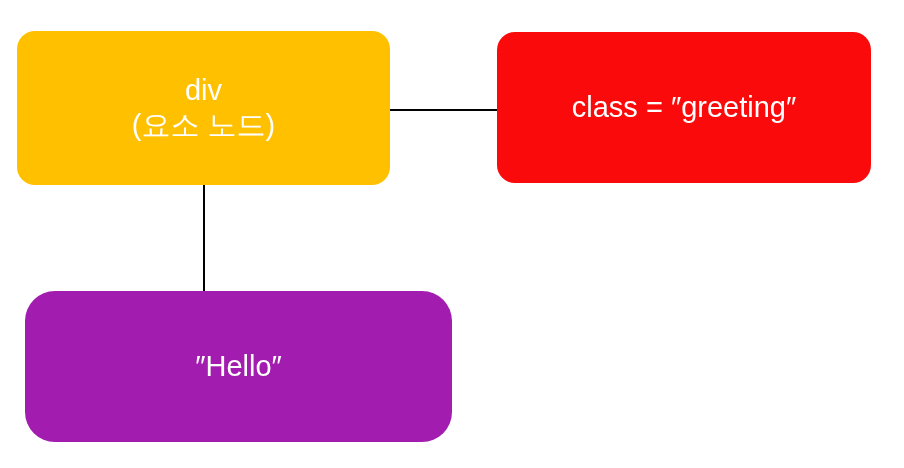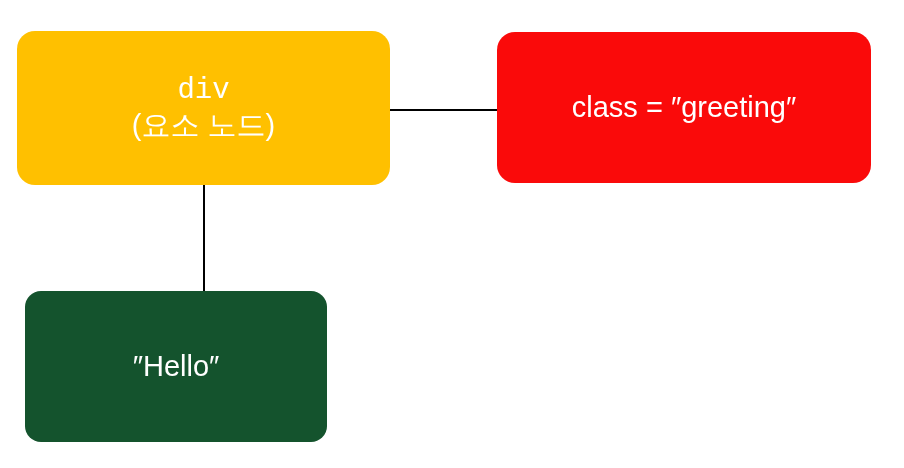--- a/index.html
+++ b/index.html
@@ -42,42 +42,42 @@
   
   #node-element {
     left: 17px;
     top: 31px;
     width: 373px;
     height: 154px;
     border-radius: 18px;
     background: #FFC000;
     font-size: 29px;
   }
-  #node-element .node-line-1 { font-size: 29px; font-family: Liberation Mono, monospace; }
+  #node-element .node-line-1 { font-size: 29px; }
   #node-element .node-line-2 { font-size: 29px; text-align: right; }
 
   
   #node-attribute {
     left: 497px;
     top: 32px;
     width: 374px;
     height: 151px;
     border-radius: 18px;
     background: #FA0A0A;
     font-size: 29px;
   }
 
   
   #node-text {
     left: 25px;
     top: 291px;
-    width: 302px;
+    width: 427px;
     height: 151px;
-    border-radius: 16px;
-    background: #14532d;
+    border-radius: 30px;
+    background: #a21caf;
     font-size: 29px;
   }
 
   
   #connector-element-attribute {
     left: 390px;
     top: 109px;
     width: 108px;
     height: 2px;
   }

